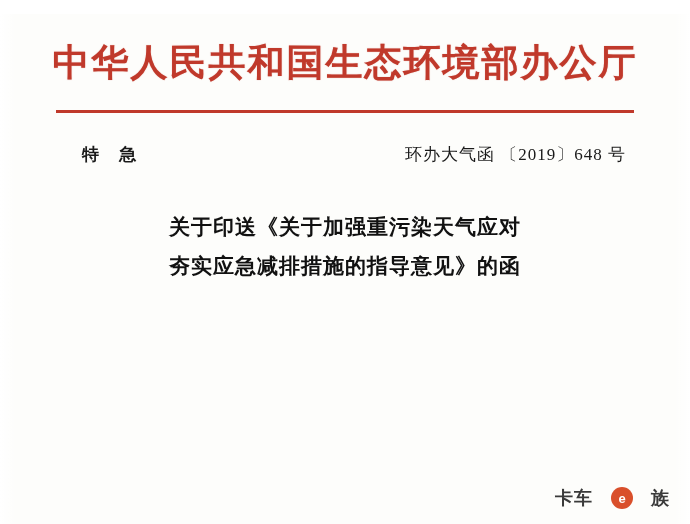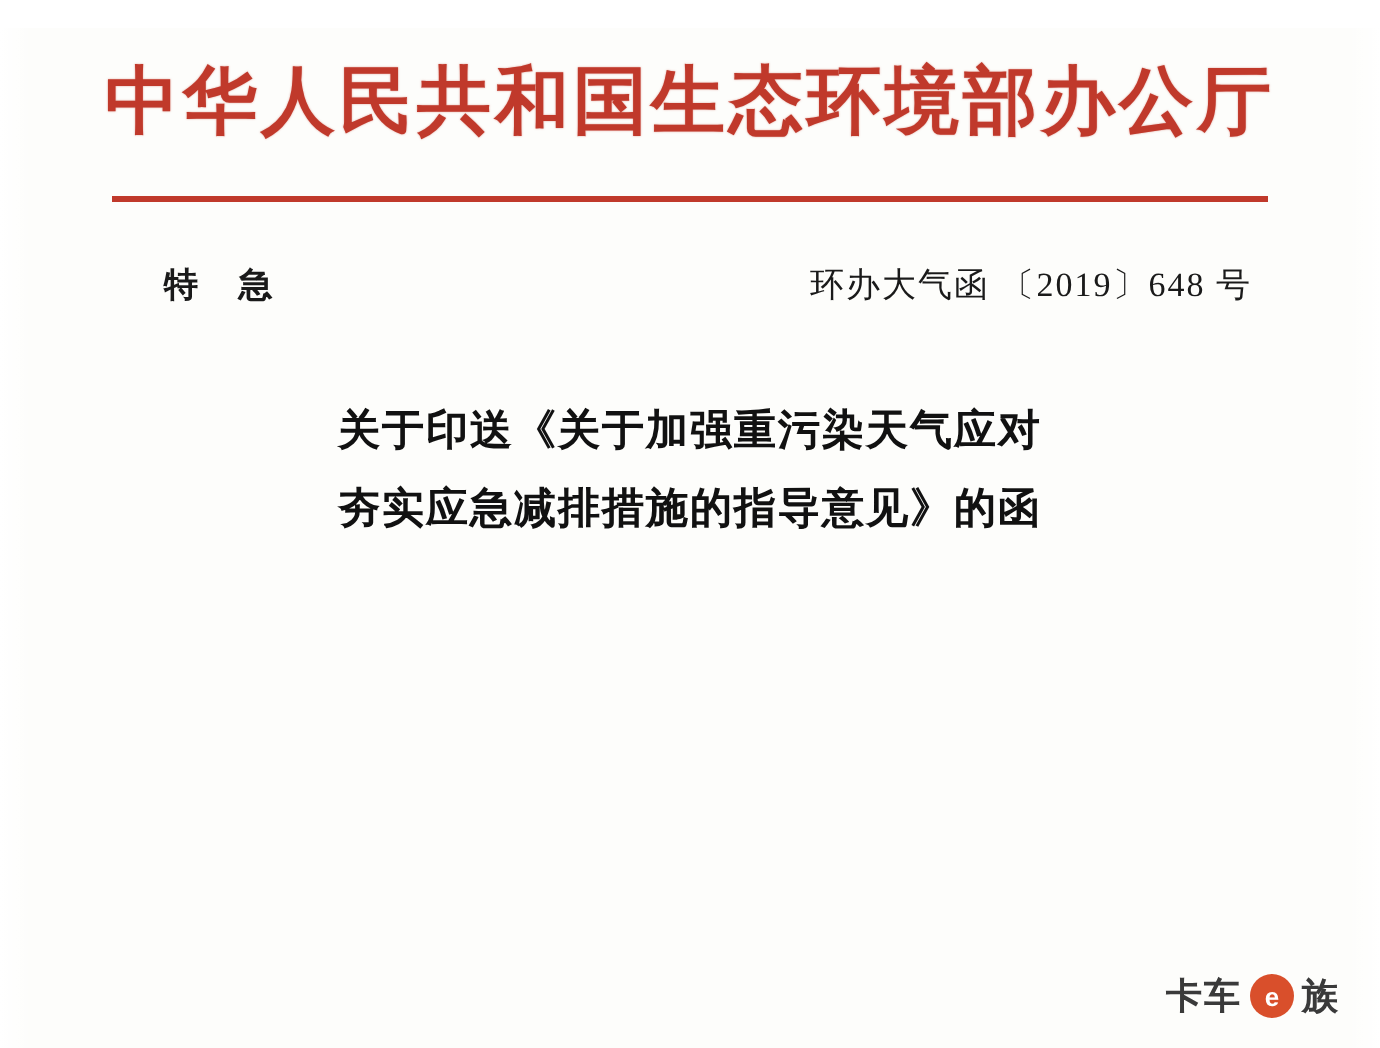--- a/index.html
+++ b/index.html
@@ -12,21 +12,21 @@
     background: #ffffff;
     font-family: "Liberation Serif", "DejaVu Serif", serif;
     overflow: hidden;
   }
   .page {
     position: relative;
     width: 690px;
     height: 524px;
     background: #fdfdfb;
     box-sizing: border-box;
-    padding: 0 30px;
+    padding: 12px 30px;
   }
   .doc-header {
     text-align: center;
     padding-top: 26px;
   }
   .doc-title {
     color: #c0392b;
     font-size: 37px;
     letter-spacing: 2px;
     font-weight: 700;
@@ -82,21 +82,21 @@
   }
   .indent {
     text-indent: 36px;
   }
   .watermark {
     position: absolute;
     right: 12px;
     bottom: 10px;
     display: flex;
     align-items: center;
-    gap: 4px;
+    gap: 18px;
     background: rgba(255,255,255,0.0);
     padding: 4px 8px;
   }
   .wm-text {
     font-size: 18px;
     font-weight: 700;
     color: #3a3a3a;
     font-family: "Liberation Sans", sans-serif;
     letter-spacing: 1px;
   }

